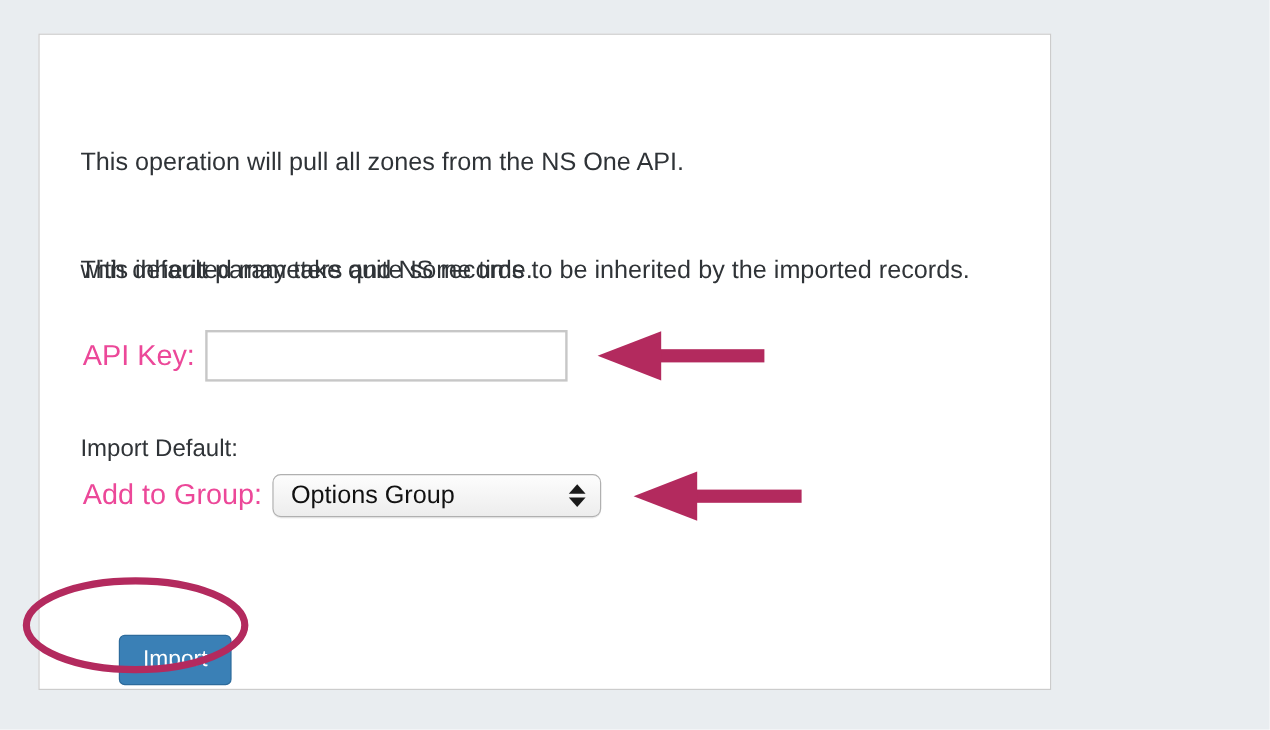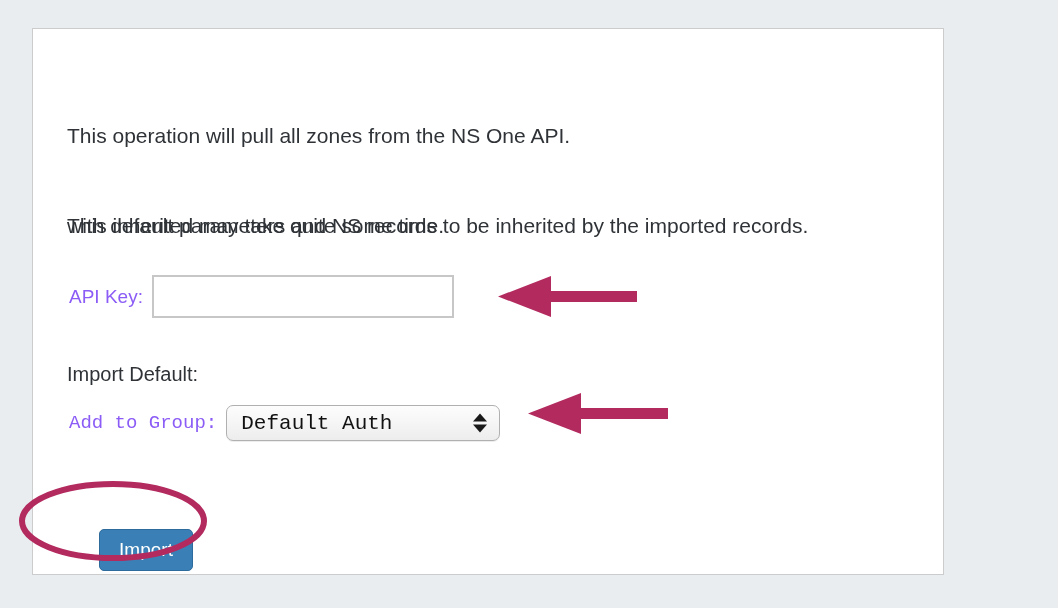--- a/index.html
+++ b/index.html
@@ -11,21 +11,21 @@
     height: 608px;
     background: #e9edf0;
     font-family: "Liberation Sans", sans-serif;
     overflow: hidden;
     position: relative;
   }
   #panel {
     position: absolute;
     left: 32px;
     top: 28px;
-    width: 912px;
+    width: 844px;
     height: 547px;
     background: #ffffff;
     border: 1px solid #cccccc;
     box-sizing: border-box;
   }
   .intro {
     position: absolute;
     left: 34px;
     color: #2f3337;
     font-size: 21px;
@@ -43,25 +43,25 @@
   }
   #auth-options-label { top: 214px; }
   #import-options-label { top: 334px; }
 
   .field-row {
     position: absolute;
     display: flex;
     align-items: center;
   }
   #api-key-row { left: 36px; top: 246px; }
-  #group-row   { left: 36px; top: 376px; font-family: Liberation Mono, monospace; }
+  #group-row   { left: 36px; top: 366px; }
 
   .field-label {
-    color: #8b5cf6;
-    font-size: 19px;
+    color: #ec4899;
+    font-size: 24px;
     white-space: nowrap;
     margin-right: 9px;
   }
   #api-key-input {
     width: 302px;
     height: 43px;
     box-sizing: border-box;
     border: 2px solid #c7c7c7;
     background: #ffffff;
     font-family: "Liberation Sans", sans-serif;
@@ -157,21 +157,21 @@
   <div class="field-row" id="api-key-row">
     <span class="field-label">API Key:</span>
     <input id="api-key-input" type="text" value="" style="">
   </div>
 
   <div class="section-label" id="import-options-label">Import Default:</div>
 
   <div class="field-row" id="group-row">
     <span class="field-label">Add to Group:</span>
     <div class="select-wrap">
-      <span class="select-value">Default Auth</span>
+      <span class="select-value">Options Group</span>
       <span class="stepper">
         <span class="tri-up"></span>
         <span class="tri-down"></span>
       </span>
     </div>
   </div>
 
   <button id="import-button">Import</button>
 
 </div>

